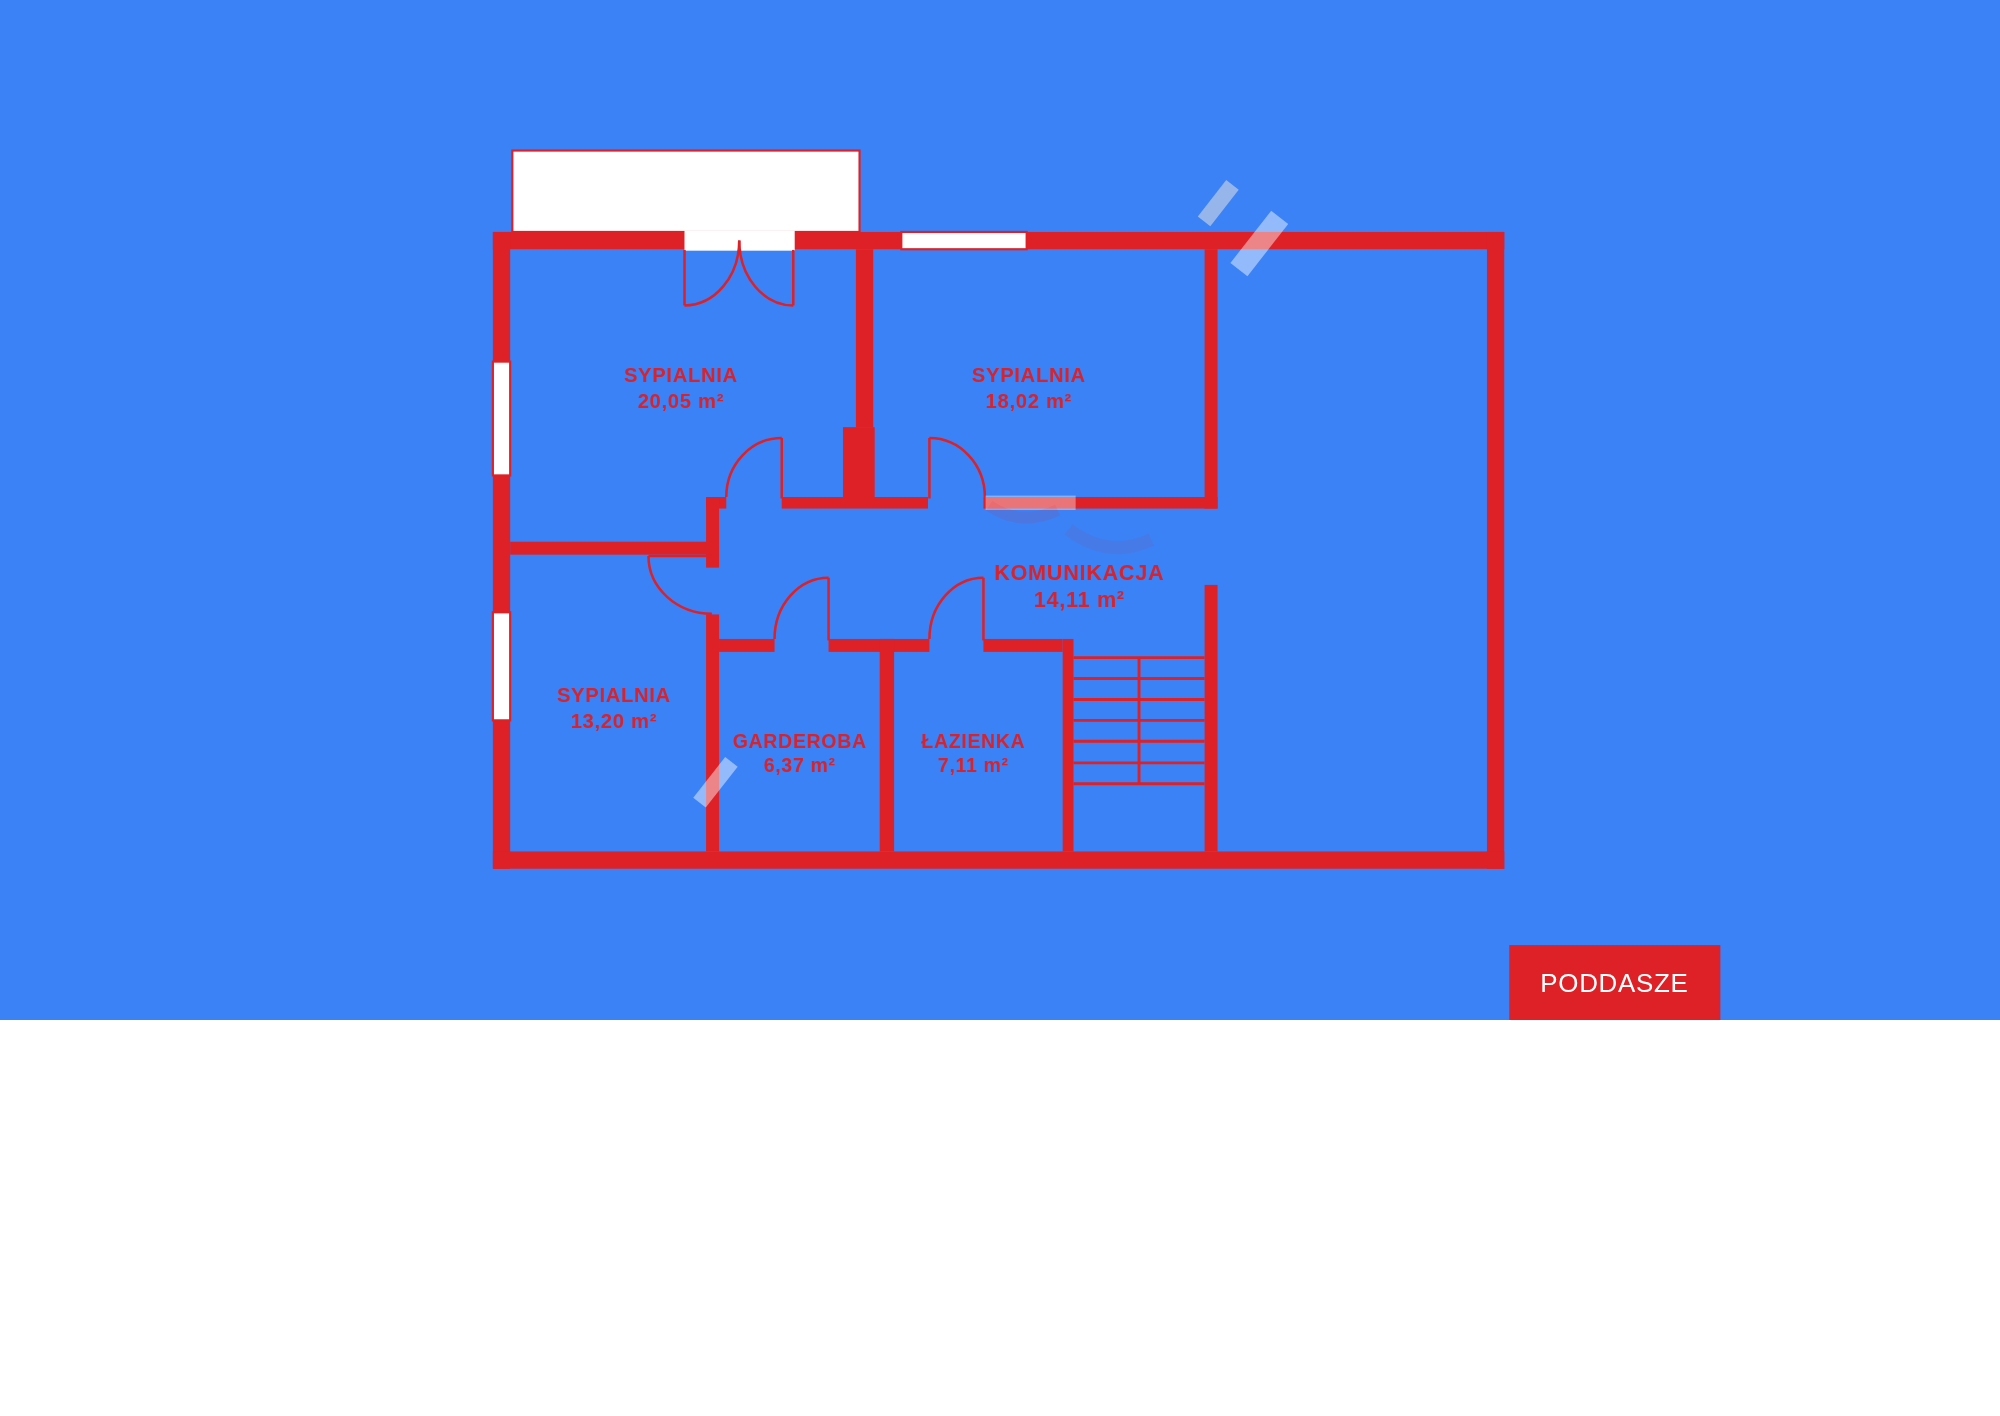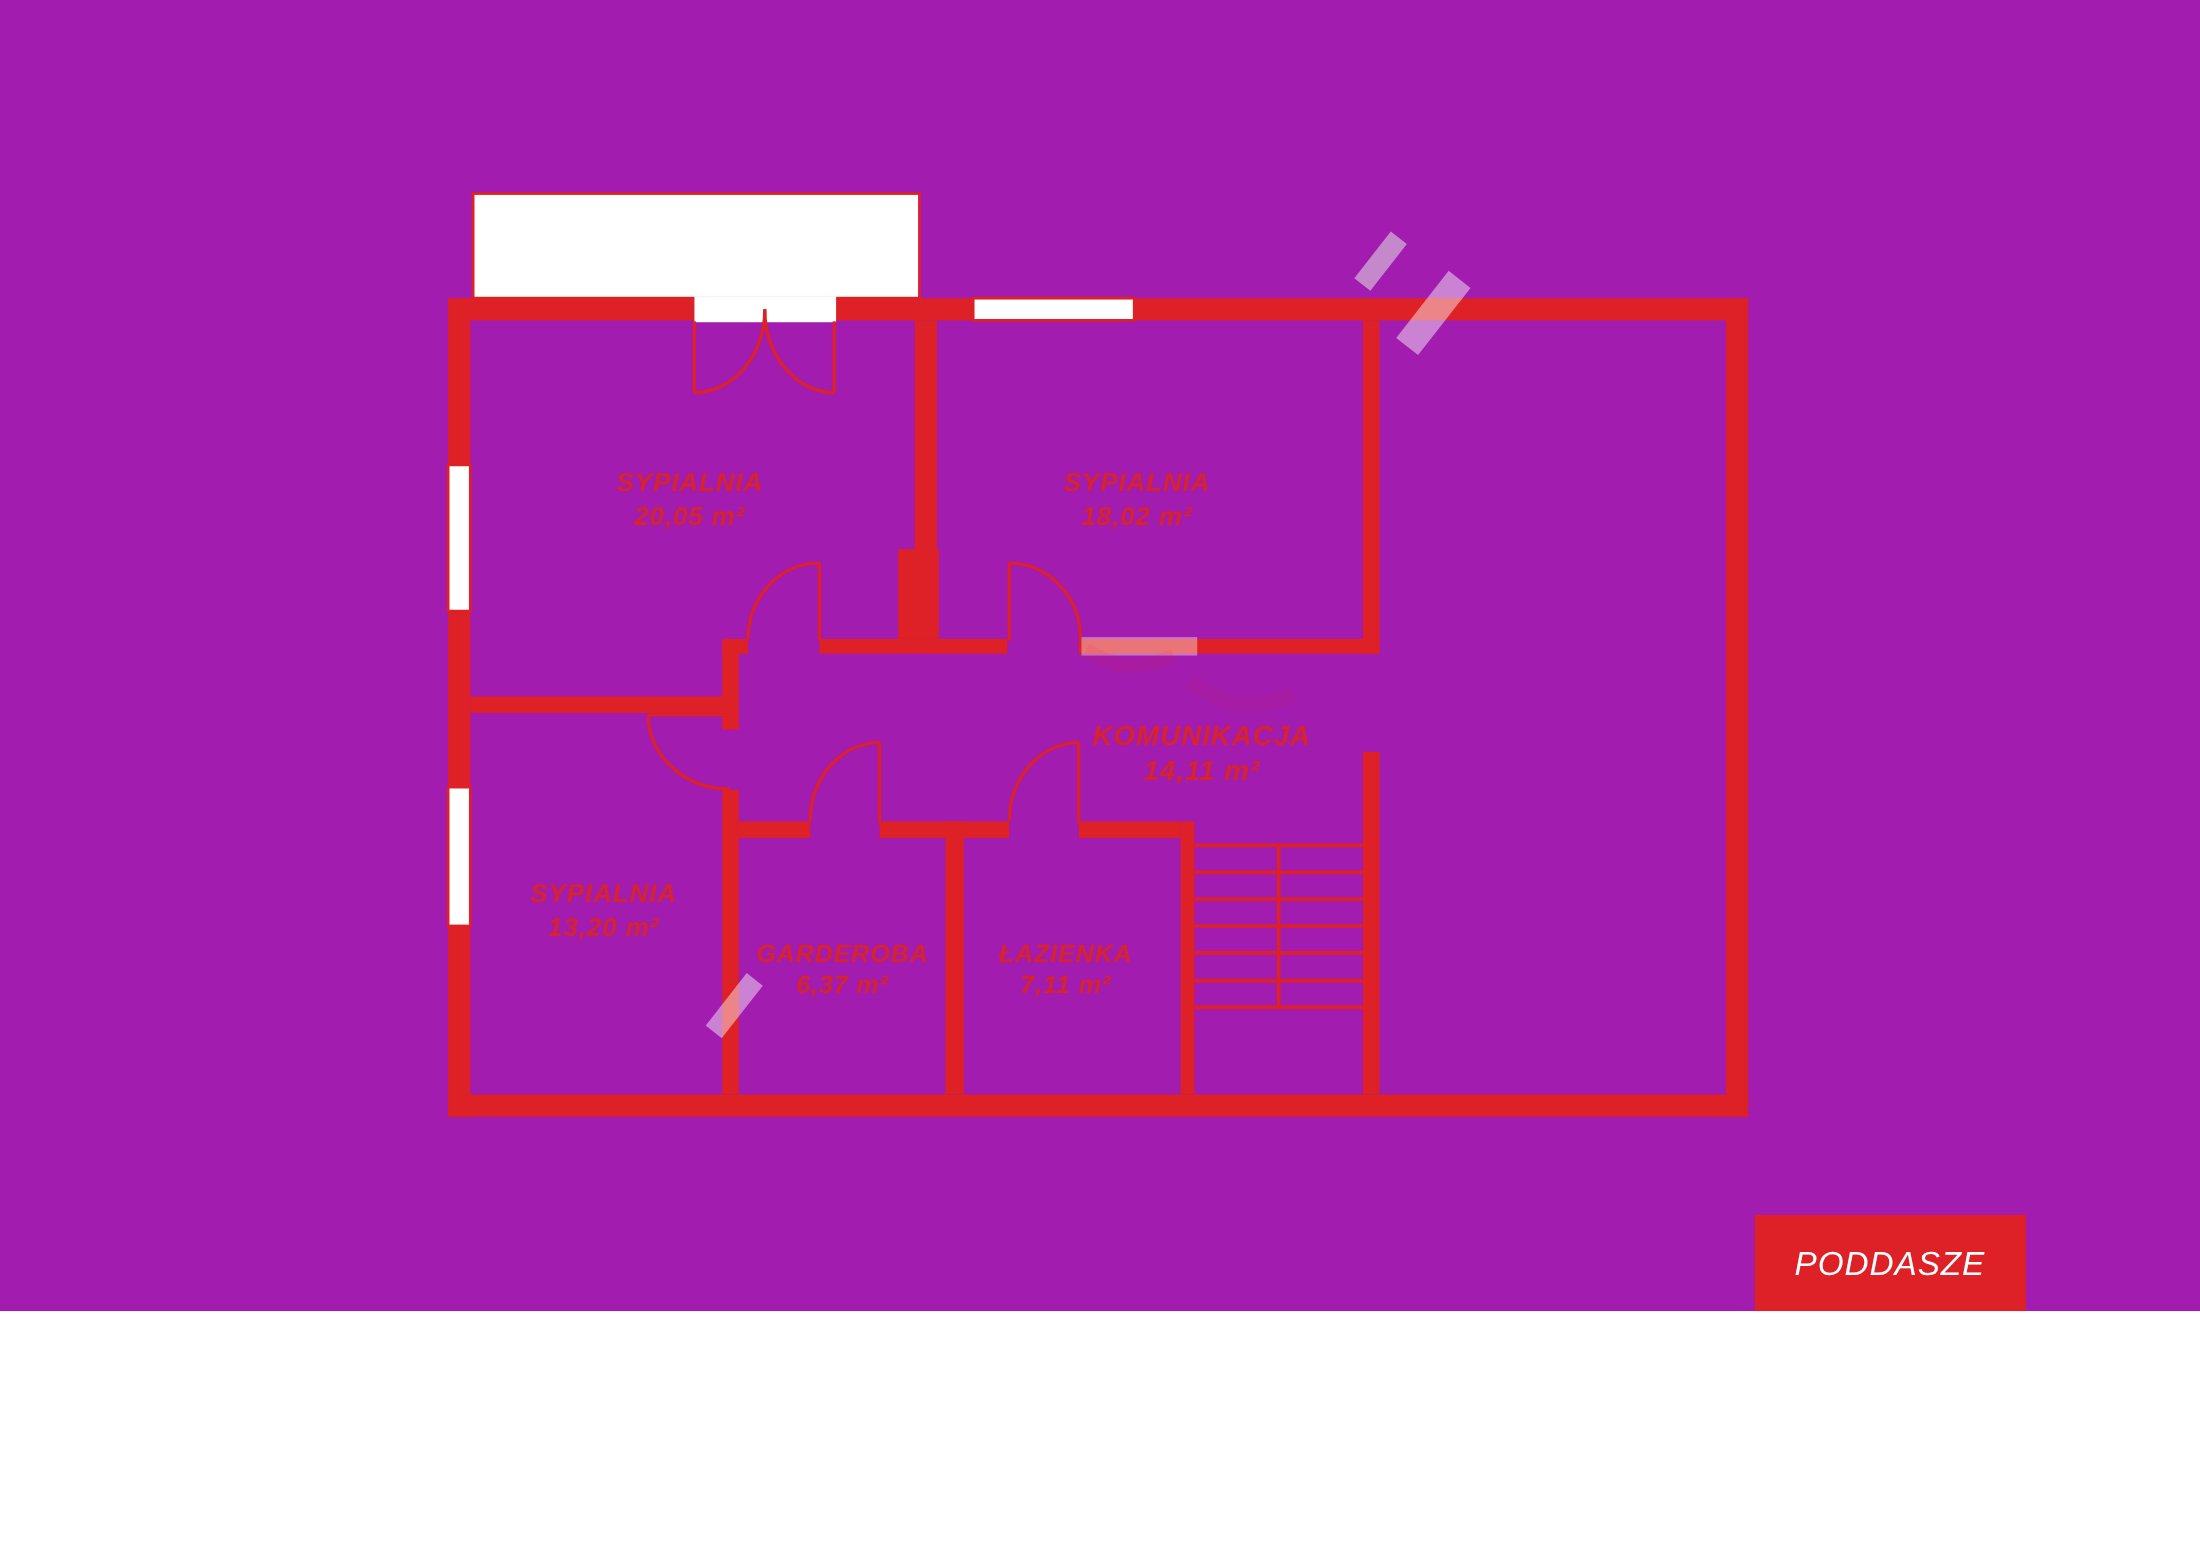--- a/index.html
+++ b/index.html
@@ -3,25 +3,24 @@
 <meta charset="utf-8">
 <style>
   html, body {
     margin: 0;
     padding: 0;
     background: #ffffff;
   }
   .stage {
     position: relative;
     width: 2000px;
-    height: 1192px;
-    background: #a21caf;
+    height: 1020px;
+    background: #3b82f6;
     font-family: "Liberation Sans", sans-serif;
     overflow: hidden;
-    font-style: italic;
   }
   .stage svg {
     display: block;
     width: 100%;
     height: 100%;
   }
   .room-label {
     font-family: "Liberation Sans", sans-serif;
     font-weight: bold;
     fill: #d7232b;

